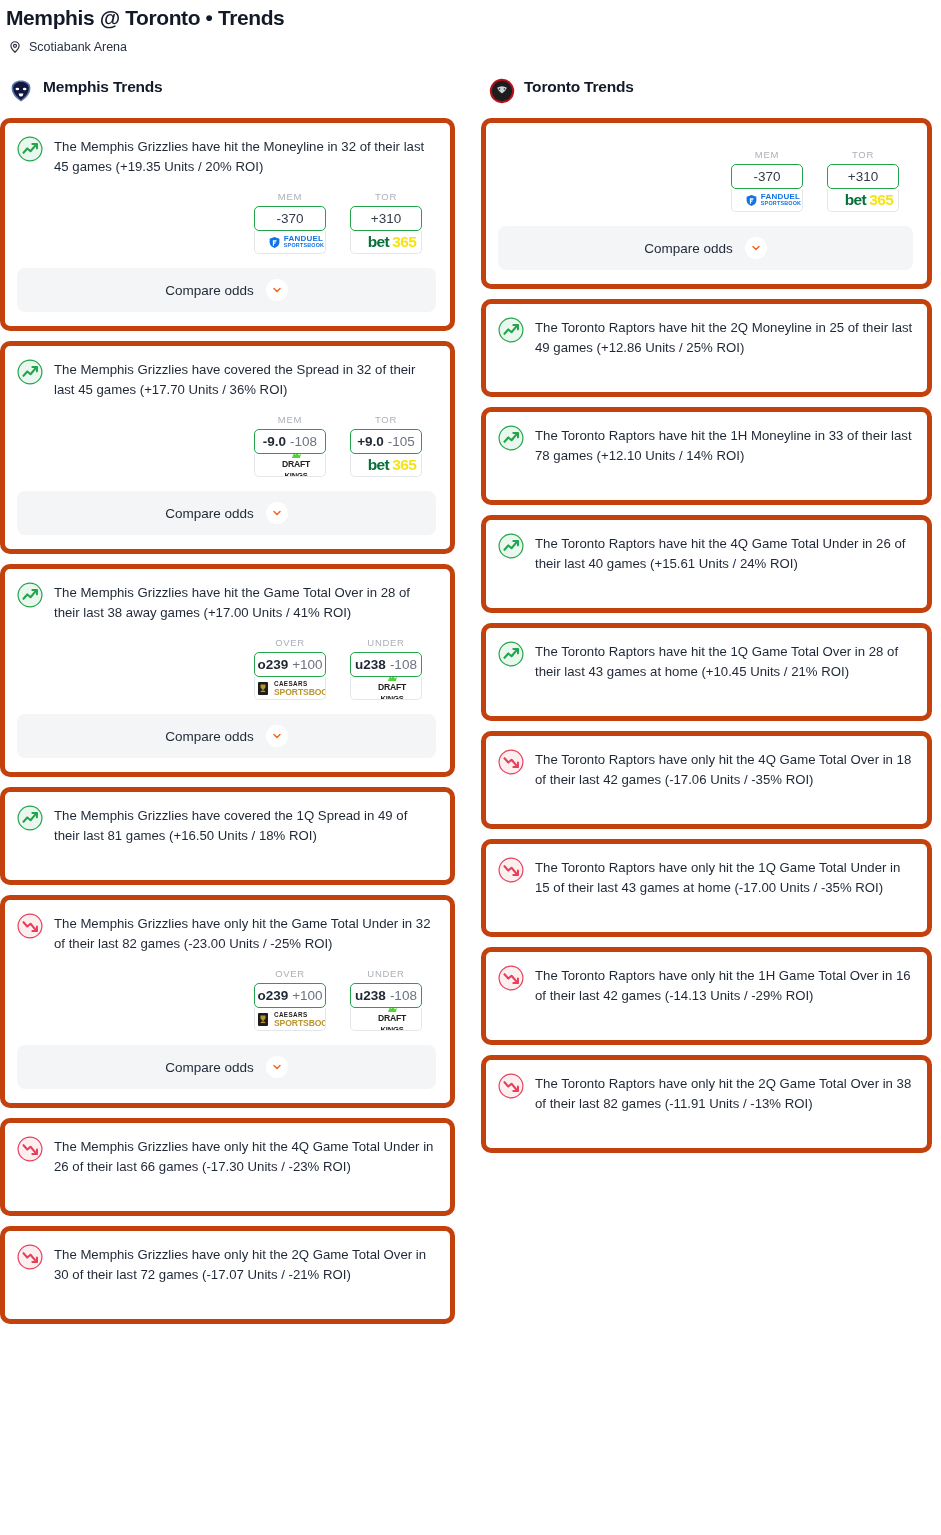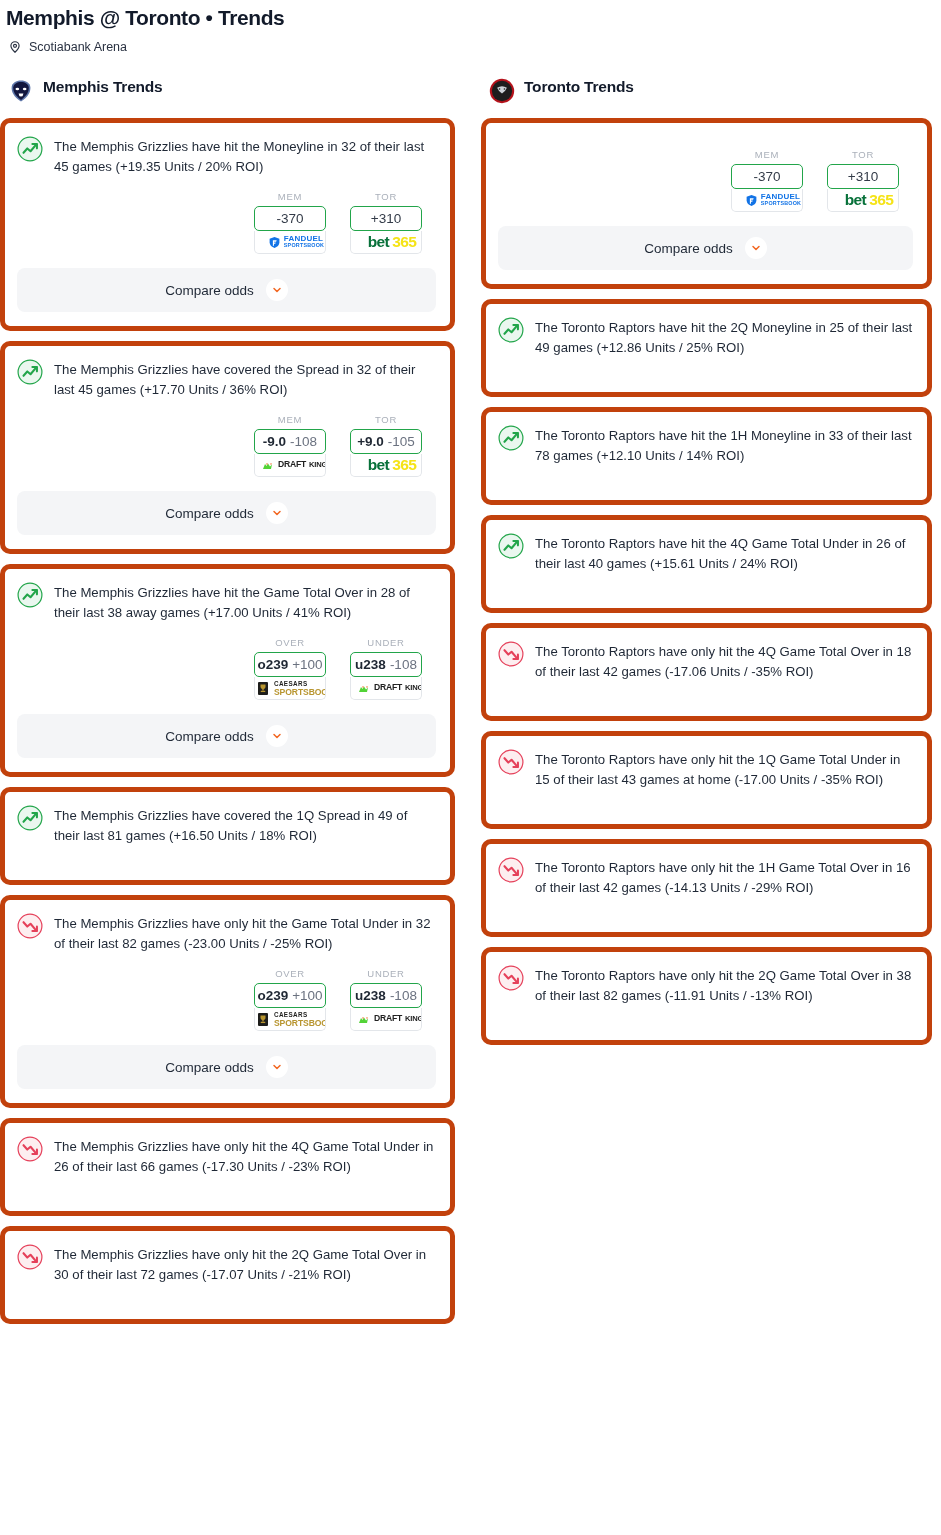--- a/index.html
+++ b/index.html
@@ -115,21 +115,21 @@
   }
 
   
   .bk { display: flex; align-items: center; justify-content: center; gap: 3px; margin-left: 12px; }
   .bk-fanduel .fd-text { display: flex; flex-direction: column; line-height: 7px; }
   .bk-fanduel .fd-1 { font-size: 8px; font-weight: 700; color: #1273e6; letter-spacing: .2px; }
   .bk-fanduel .fd-2 { font-size: 5.4px; font-weight: 700; color: #1273e6; letter-spacing: .2px; }
   .bk-bet365 { font-size: 15.5px; font-weight: 700; letter-spacing: -0.6px; }
   .bk-bet365 .g { color: #08713a; }
   .bk-bet365 .y { color: #f5e316; }
-  .bk-dk { display: flex; flex-direction: row; align-items: center; line-height: 7.5px; }
+  .bk-dk { display: flex; flex-direction: column; align-items: center; line-height: 7.5px; }
   .bk-dk .dk-1 { font-size: 8.6px; font-weight: 800; color: #222; letter-spacing: -0.2px; }
   .bk-dk .dk-2 { font-size: 7.6px; font-weight: 800; color: #222; letter-spacing: -0.2px; }
   .bk-cz .cz-text { display: flex; flex-direction: column; line-height: 8px; margin-left: 3px; }
   .bk-cz .cz-1 { font-size: 6.3px; font-weight: 700; color: #1d1d1b; letter-spacing: .4px; }
   .bk-cz .cz-2 { font-size: 8.6px; font-weight: 700; color: #b8952f; letter-spacing: -0.1px; }
 
   
   .compare {
     margin-top: 14px;
     background: #f4f5f7;
@@ -515,20 +515,30 @@
                 <circle cx="12" cy="12" r="11" fill="#eaf7ef" stroke="#22a54a" stroke-width="1.1"></circle>
                 <path d="M6 15.5 l3.5-4 3 2.6 L18 7.5" fill="none" stroke="#22a54a" stroke-width="1.9" stroke-linecap="round" stroke-linejoin="round"></path>
                 <path d="M14.2 7.3 H18.4 V11.4" fill="none" stroke="#22a54a" stroke-width="1.9" stroke-linecap="round" stroke-linejoin="round"></path>
               </svg></span>
             <span class="trend-text">The Toronto Raptors have hit the 4Q Game Total Under in 26 of their last 40 games (+15.61 Units / 24% ROI)</span>
           </div>
         </div>
         <div class="card pad-min">
           <div class="trend-row">
             <span class="trend-icon"><svg width="26" height="26" viewBox="0 0 24 24">
+                <circle cx="12" cy="12" r="11" fill="#eaf7ef" stroke="#22a54a" stroke-width="1.1"></circle>
+                <path d="M6 15.5 l3.5-4 3 2.6 L18 7.5" fill="none" stroke="#22a54a" stroke-width="1.9" stroke-linecap="round" stroke-linejoin="round"></path>
+                <path d="M14.2 7.3 H18.4 V11.4" fill="none" stroke="#22a54a" stroke-width="1.9" stroke-linecap="round" stroke-linejoin="round"></path>
+              </svg></span>
+            <span class="trend-text">The Toronto Raptors have hit the 1Q Game Total Over in 28 of their last 43 games at home (+10.45 Units / 21% ROI)</span>
+          </div>
+        </div>
+        <div class="card pad-min">
+          <div class="trend-row">
+            <span class="trend-icon"><svg width="26" height="26" viewBox="0 0 24 24">
                 <circle cx="12" cy="12" r="11" fill="#fdeef0" stroke="#e5405a" stroke-width="1.1"></circle>
                 <path d="M6 8.5 l3.5 4 3-2.6 L18 16.5" fill="none" stroke="#e5405a" stroke-width="1.9" stroke-linecap="round" stroke-linejoin="round"></path>
                 <path d="M14.2 16.7 H18.4 V12.6" fill="none" stroke="#e5405a" stroke-width="1.9" stroke-linecap="round" stroke-linejoin="round"></path>
               </svg></span>
             <span class="trend-text">The Toronto Raptors have only hit the 4Q Game Total Over in 18 of their last 42 games (-17.06 Units / -35% ROI)</span>
           </div>
         </div>
         <div class="card pad-min">
           <div class="trend-row">
             <span class="trend-icon"><svg width="26" height="26" viewBox="0 0 24 24">

